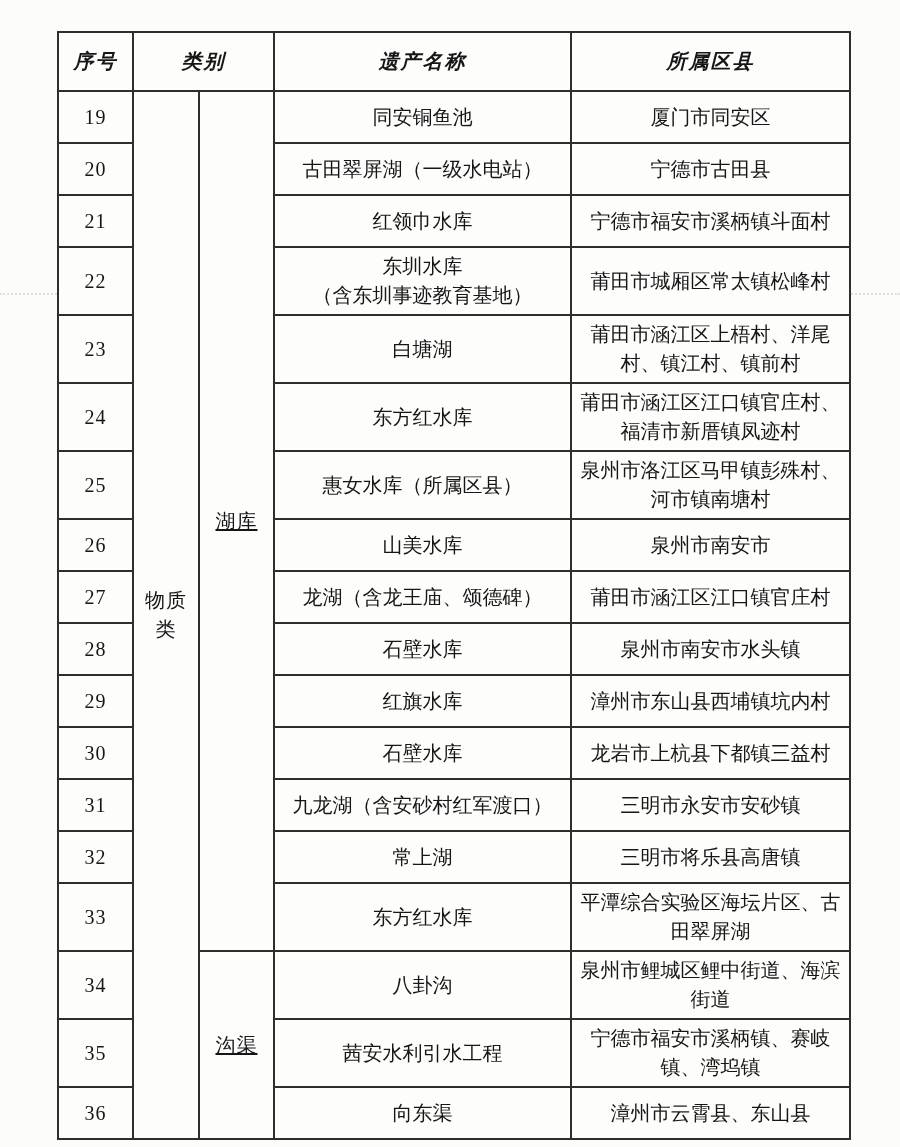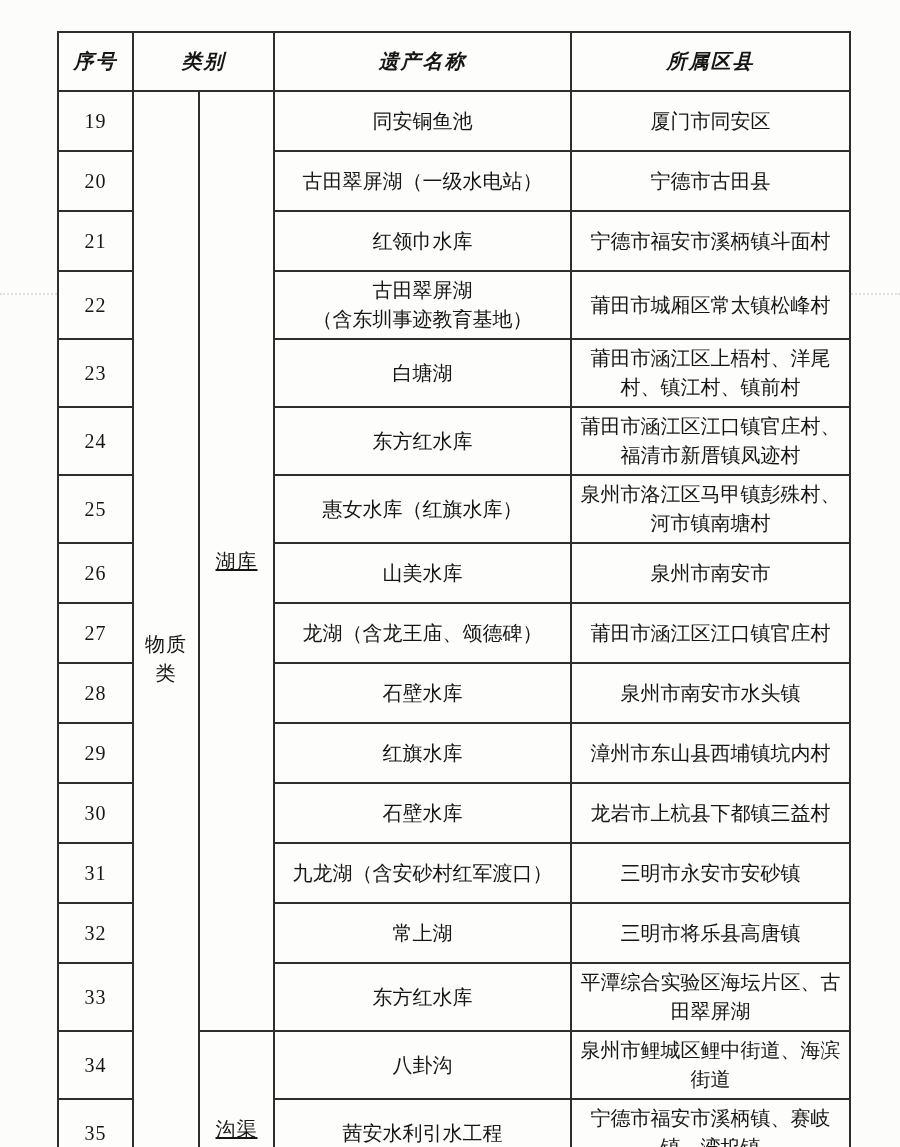--- a/index.html
+++ b/index.html
@@ -41,21 +41,21 @@
     border: 2px solid #2e2e2e;
     text-align: center;
     vertical-align: middle;
     font-size: 20px;
     line-height: 1.45;
     padding: 4px 8px;
     word-break: break-all;
     overflow-wrap: anywhere;
   }
   tr.hdr { height: 59px; font-style: italic; }
-  tr.row { height: 60px; }
+  tr.row { height: 52px; }
   th {
     font-weight: 600;
     letter-spacing: 2px;
   }
   td.c-no {
     font-family: "Liberation Serif", "DejaVu Serif", serif;
     letter-spacing: 1px;
   }
   td.c-cat1 {
     padding: 4px 2px;
@@ -100,37 +100,37 @@
         <td class="c-name">古田翠屏湖（一级水电站）</td>
         <td class="c-dist">宁德市古田县</td>
       </tr>
       <tr class="row">
         <td class="c-no">21</td>
         <td class="c-name">红领巾水库</td>
         <td class="c-dist">宁德市福安市溪柄镇斗面村</td>
       </tr>
       <tr class="row">
         <td class="c-no">22</td>
-        <td class="c-name">古田翠屏湖
+        <td class="c-name">东圳水库
 （含东圳事迹教育基地）</td>
         <td class="c-dist">莆田市城厢区常太镇松峰村</td>
       </tr>
       <tr class="row">
         <td class="c-no">23</td>
         <td class="c-name">白塘湖</td>
         <td class="c-dist">莆田市涵江区上梧村、洋尾村、镇江村、镇前村</td>
       </tr>
       <tr class="row">
         <td class="c-no">24</td>
         <td class="c-name">东方红水库</td>
         <td class="c-dist">莆田市涵江区江口镇官庄村、福清市新厝镇凤迹村</td>
       </tr>
       <tr class="row">
         <td class="c-no">25</td>
-        <td class="c-name">惠女水库（红旗水库）</td>
+        <td class="c-name">惠女水库（所属区县）</td>
         <td class="c-dist">泉州市洛江区马甲镇彭殊村、河市镇南塘村</td>
       </tr>
       <tr class="row">
         <td class="c-no">26</td>
         <td class="c-name">山美水库</td>
         <td class="c-dist">泉州市南安市</td>
       </tr>
       <tr class="row">
         <td class="c-no">27</td>
         <td class="c-name">龙湖（含龙王庙、颂德碑）</td>

